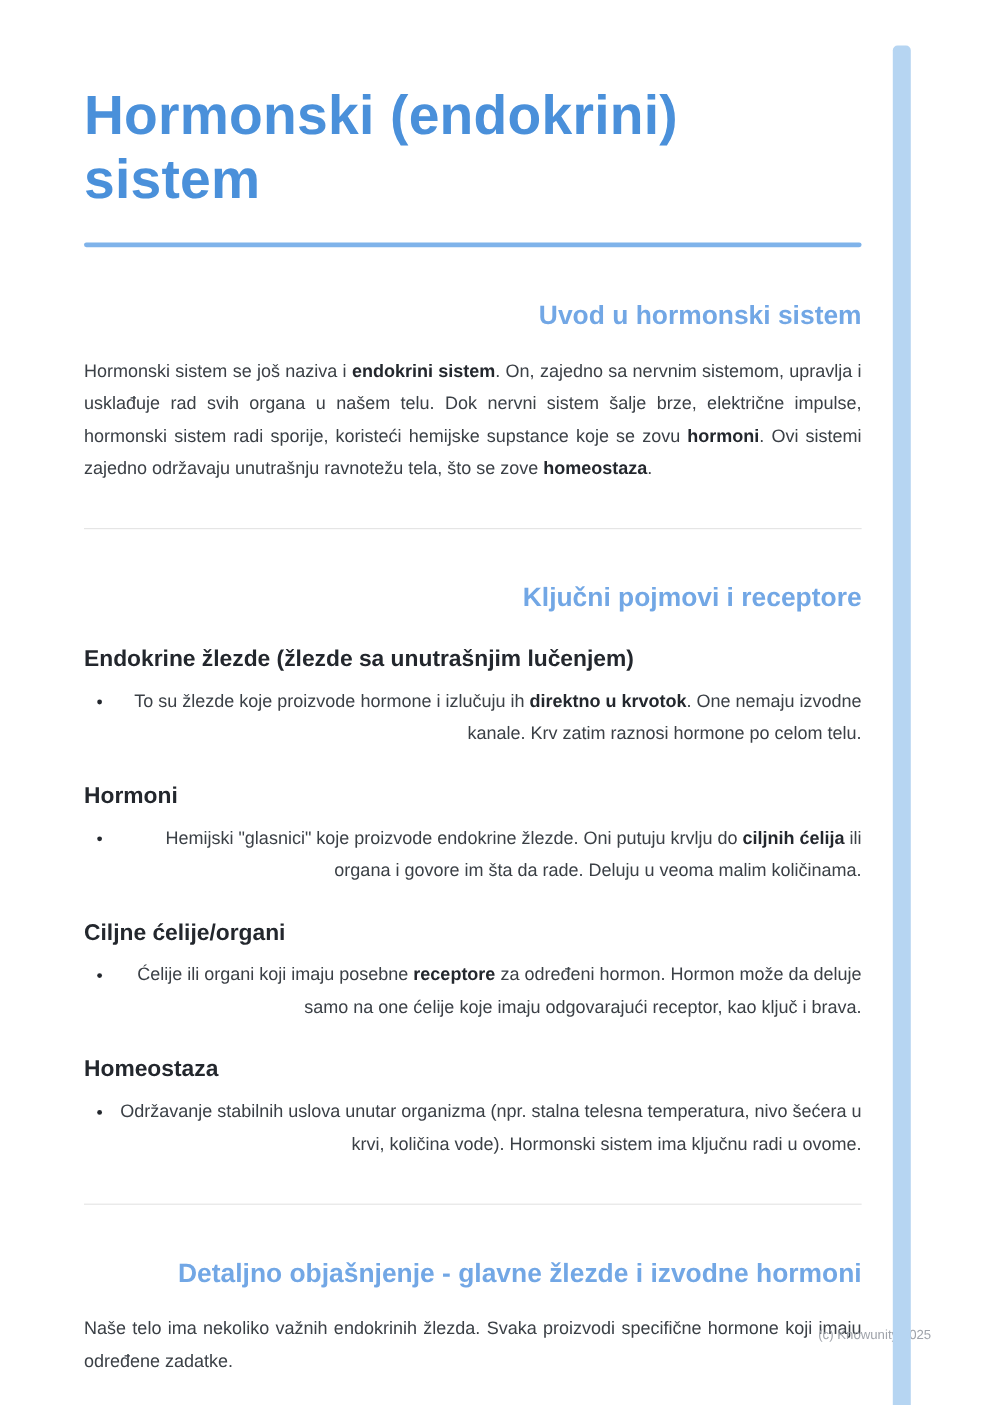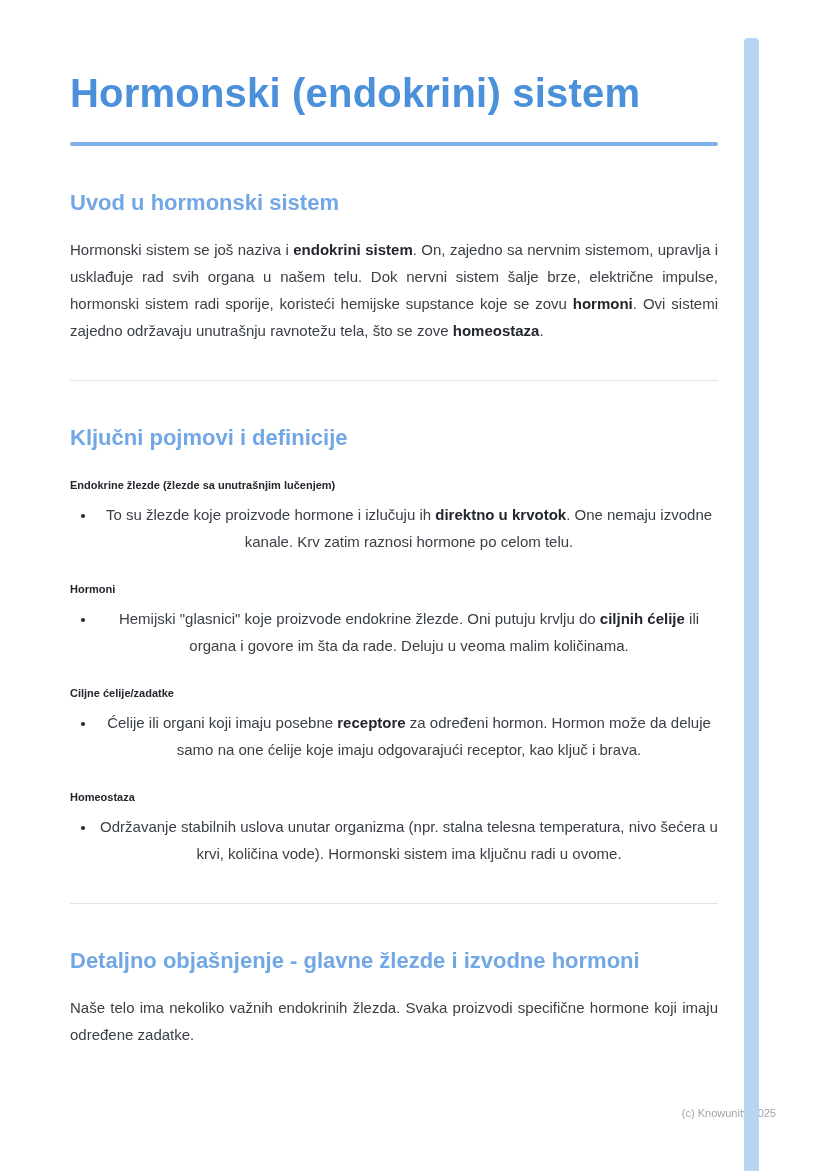--- a/index.html
+++ b/index.html
@@ -20,67 +20,68 @@
     color:var(--text);
     position:relative;
     overflow:hidden;
   }
   .page{
     position:relative;
     width:828px;min-height:1171px;
     padding:70px 110px 0 70px;
   }
   h1.doc-title{
-    font-size:40px;
+    font-size:46px;
     font-weight:800;
     letter-spacing:.2px;
     color:var(--accent-blue);
     line-height:1.15;
   }
   .title-rule{
     height:4px;
     background:var(--rule-blue);
     border-radius:2px;
     margin-top:26px;
   }
   h2.section-heading{
     font-size:22px;
     font-weight:700;
     color:var(--heading-blue);
     margin-top:44px;
     margin-bottom:20px;
+    text-align:right;
   }
   p.para{
     font-size:15px;
     line-height:27px;
     text-align:justify;
     color:var(--text);
   }
   strong{font-weight:700;color:var(--text-strong);}
   .divider{
     border:none;
     border-top:1px solid var(--divider);
     margin:36px 0 0 0;
   }
   h3.term-title{
-    font-size:11px;
+    font-size:19px;
     font-weight:700;
     color:var(--text-strong);
     margin-top:28px;
     margin-bottom:6px;
   }
   ul.bullets{
     margin:10px 0 4px 0;
     padding-left:26px;
     list-style:disc;
   }
   ul.bullets li{
     font-size:15px;
     line-height:27px;
-    text-align:center;
+    text-align:right;
     padding-left:4px;
     color:var(--text);
   }
   ul.bullets li::marker{color:var(--text-strong);font-size:13px;}
   .footer-credit{
     position:absolute;
     right:52px;
     bottom:52px;
     font-size:11px;
     color:var(--footer);
@@ -101,38 +102,38 @@
 <div class="page">
 
   <h1 class="doc-title">Hormonski (endokrini) sistem</h1>
   <div class="title-rule"></div>
 
   <h2 class="section-heading">Uvod u hormonski sistem</h2>
   <p class="para"><span>Hormonski sistem se još naziva i </span><strong>endokrini sistem</strong><span>. On, zajedno sa nervnim sistemom, upravlja i usklađuje rad svih organa u našem telu. Dok nervni sistem šalje brze, električne impulse, hormonski sistem radi sporije, koristeći hemijske supstance koje se zovu </span><strong>hormoni</strong><span>. Ovi sistemi zajedno održavaju unutrašnju ravnotežu tela, što se zove </span><strong>homeostaza</strong><span>.</span></p>
 
   <hr class="divider">
 
-  <h2 class="section-heading">Ključni pojmovi i definicije</h2>
+  <h2 class="section-heading">Ključni pojmovi i receptore</h2>
 
   <div class="term">
     <h3 class="term-title">Endokrine žlezde (žlezde sa unutrašnjim lučenjem)</h3>
     <ul class="bullets">
       <li><span>To su žlezde koje proizvode hormone i izlučuju ih </span><strong>direktno u krvotok</strong><span>. One nemaju izvodne kanale. Krv zatim raznosi hormone po celom telu.</span></li>
     </ul>
   </div>
 
   <div class="term">
     <h3 class="term-title">Hormoni</h3>
     <ul class="bullets">
-      <li><span>Hemijski "glasnici" koje proizvode endokrine žlezde. Oni putuju krvlju do </span><strong>ciljnih ćelije</strong><span> ili organa i govore im šta da rade. Deluju u veoma malim količinama.</span></li>
+      <li><span>Hemijski "glasnici" koje proizvode endokrine žlezde. Oni putuju krvlju do </span><strong>ciljnih ćelija</strong><span> ili organa i govore im šta da rade. Deluju u veoma malim količinama.</span></li>
     </ul>
   </div>
 
   <div class="term">
-    <h3 class="term-title">Ciljne ćelije/zadatke</h3>
+    <h3 class="term-title">Ciljne ćelije/organi</h3>
     <ul class="bullets">
       <li><span>Ćelije ili organi koji imaju posebne </span><strong>receptore</strong><span> za određeni hormon. Hormon može da deluje samo na one ćelije koje imaju odgovarajući receptor, kao ključ i brava.</span></li>
     </ul>
   </div>
 
   <div class="term">
     <h3 class="term-title">Homeostaza</h3>
     <ul class="bullets">
       <li><span>Održavanje stabilnih uslova unutar organizma (npr. stalna telesna temperatura, nivo šećera u krvi, količina vode). Hormonski sistem ima ključnu radi u ovome.</span></li>
     </ul>

